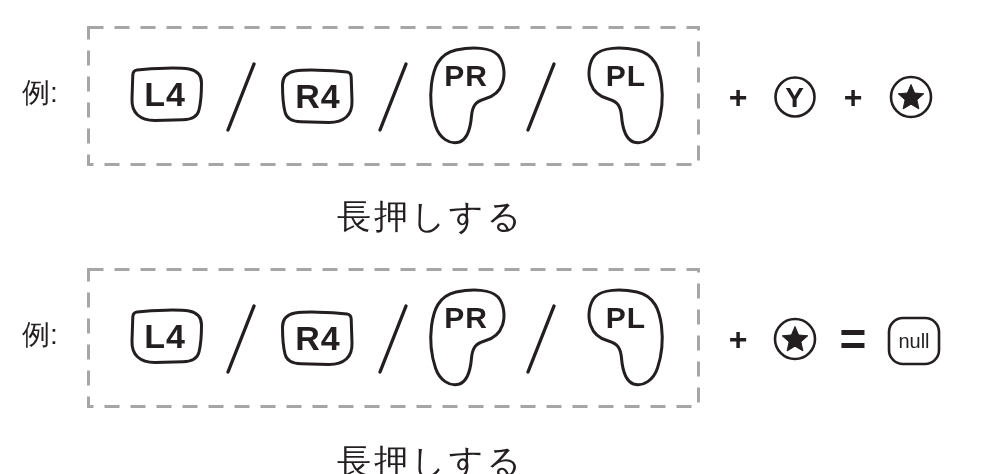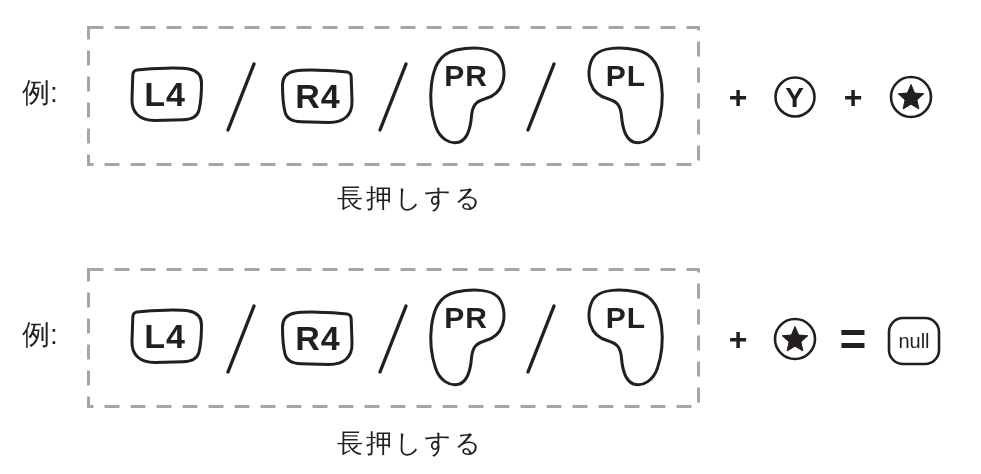--- a/index.html
+++ b/index.html
@@ -21,21 +21,21 @@
   .btn-label {
     fill:currentColor; font-family:"Liberation Sans","DejaVu Sans",sans-serif;
     font-weight:bold; text-anchor:middle; letter-spacing:1px;
   }
   .null-label {
     fill:currentColor; font-family:"Liberation Sans","DejaVu Sans",sans-serif;
     font-weight:normal; text-anchor:middle;
   }
   .star-fill { fill:currentColor; stroke:currentColor; stroke-width:1; stroke-linejoin:round; }
   .example-label { font-size:28px; line-height:34px; color:var(--ink); }
-  .hold-caption { font-size:26px; line-height:30px; letter-spacing:3px; color:var(--ink); }
+  .hold-caption { font-size:34px; line-height:30px; letter-spacing:3px; color:var(--ink);margin-top:18px; }
   .operator {
     display:flex; align-items:center; justify-content:center;
     font-weight:bold; color:var(--ink);
   }
   .op-plus { font-size:32px; }
   .op-equals { font-size:46px; }
 </style>
 </head>
 <body>
 

